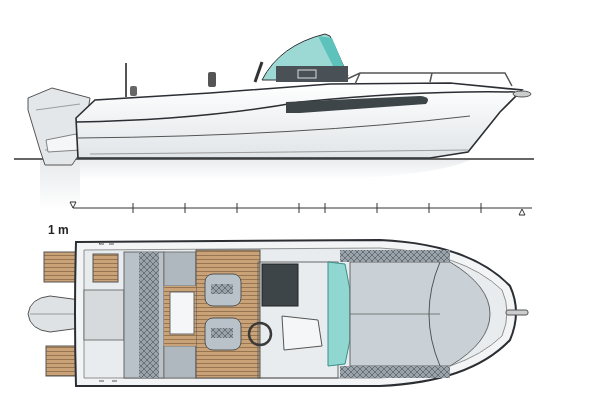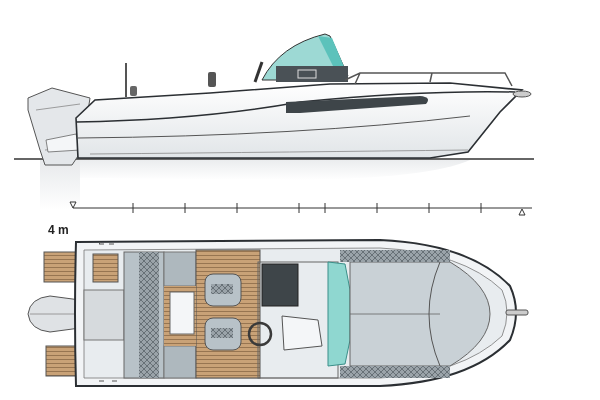--- a/index.html
+++ b/index.html
@@ -127,13 +127,13 @@
     <line x1="350" y1="314" x2="440" y2="314" stroke="#666" stroke-width="0.8"></line>
     <path d="M440 262 Q418 314 440 366" fill="none" stroke="#555" stroke-width="1"></path>
 
     <rect x="506" y="310" width="22" height="5" rx="2" fill="#ccc" stroke="#555"></rect>
 
     <path d="M99 244 l5 0 m-5 0 l2 -2 m8 2 l5 0" stroke="#555" fill="none"></path>
     <path d="M99 381 l5 0 m8 0 l5 0" stroke="#555" fill="none"></path>
   </g>
 </svg>
 
-<div class="scale-label">4 m</div>
+<div class="scale-label">1 m</div>
 
 </body></html>

